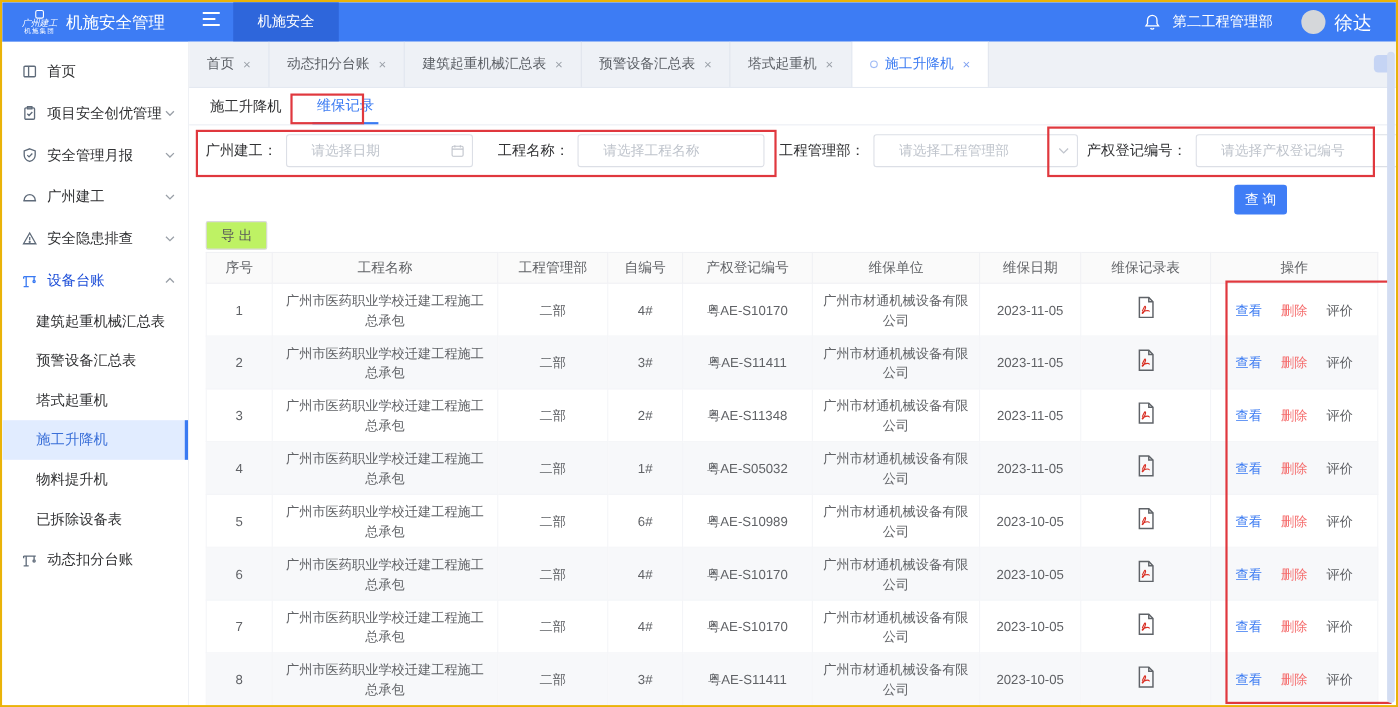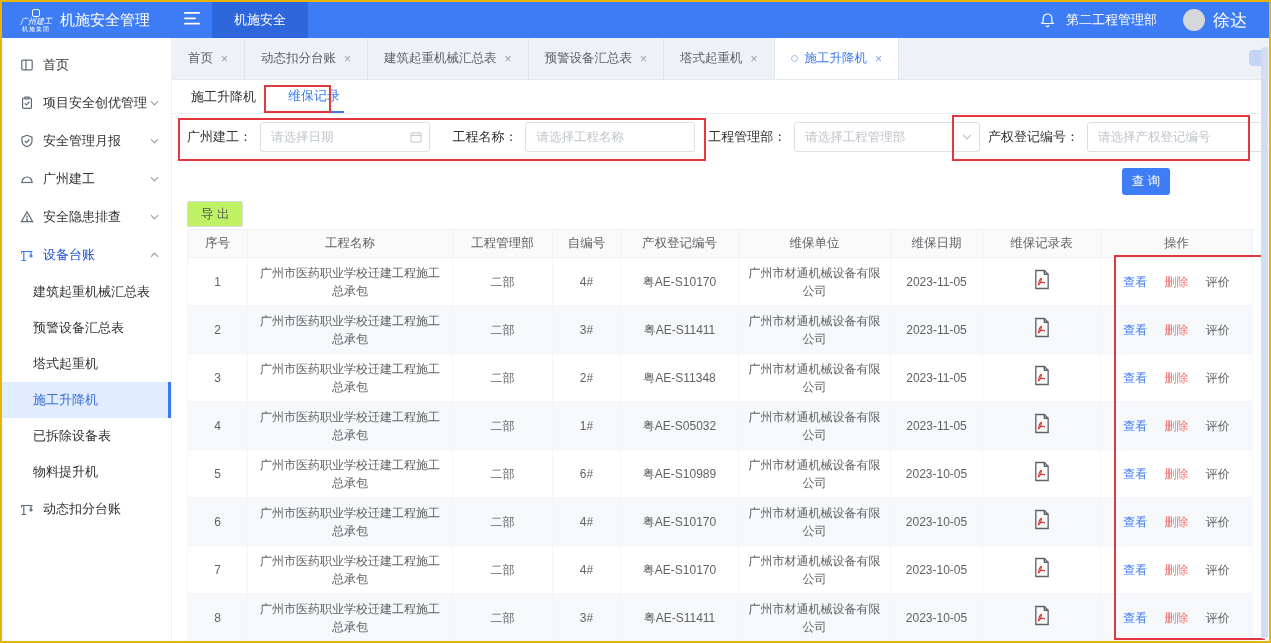--- a/index.html
+++ b/index.html
@@ -46,21 +46,21 @@
   .tag.active .x { color:#7d9ff0; }
   .tag-list-btn { position:absolute; right:8px; top:12px; width:16px; height:16px; border-radius:4px; background:#c5d4f4; cursor:pointer; }
 
   .subtab-bar { height:34px; display:flex; align-items:stretch; padding-left:15px; border-bottom:1px solid #ebeef4; }
   .subtab { display:flex; align-items:center; margin-right:24px; padding:0 4px; font-size:13px; color:#303133; cursor:pointer; }
   .subtab.active { color:#3a7af2; border-bottom:2px solid #3a7af2; }
 
   .filters { height:46px; display:flex; align-items:center; padding-left:15px; }
   .f-item { display:flex; align-items:center; }
   .f-label { font-size:13px; color:#303133; margin-right:8px; white-space:nowrap; }
-  .inp { position:relative; display:flex; align-items:center; height:30px; border:1px solid #dcdfe6; border-radius:3px; background:#fff; }
+  .inp { position:relative; display:flex; align-items:center; height:30px; border:1px solid #dcdfe6; border-radius:3px; background:#fff;padding-left:12px; }
   .inp input { border:none; outline:none; height:100%; width:100%; padding:0 26px 0 10px; font-size:12.5px; color:#606266; font-family:inherit; background:transparent; }
   .inp input::placeholder { color:#bfc4cc; }
   .inp .r-icon { position:absolute; right:7px; display:flex; color:#c0c4cc; }
   .w170 { width:170px; }
   .w186 { width:186px; }
   .gap60 { width:58px; }
   .gap34 { width:33px; }
   .gap20 { width:20px; }
   .search-btn { position:absolute; left:950px; top:130px; width:48px; height:27px; background:#3f7df6; color:#fff; border:none; border-radius:3px; font-size:12.5px; cursor:pointer; font-family:inherit; }
 
@@ -219,24 +219,24 @@
         <div class="side-child">
     <span>预警设备汇总表</span>
   </div>
         <div class="side-child">
     <span>塔式起重机</span>
   </div>
         <div class="side-child active">
     <span>施工升降机</span>
   </div>
         <div class="side-child">
+    <span>物料提升机</span>
+  </div>
+        <div class="side-child">
     <span>已拆除设备表</span>
-  </div>
-        <div class="side-child">
-    <span>物料提升机</span>
   </div>
         <div class="side-item">
     <span class="s-icon">
             <svg width="14" height="14" viewBox="0 0 14 14" fill="none" stroke="currentColor" stroke-width="1.2">
               <path d="M1.5 3.5 h11 M3.8 3.5 v9 M1.5 12.5 h4.6 M11 3.5 v3.4"></path>
               <circle cx="11" cy="8" r="1"></circle>
               <path d="M1.5 3.5 v2"></path>
             </svg>
           </span>
     <span>动态扣分台账</span>

